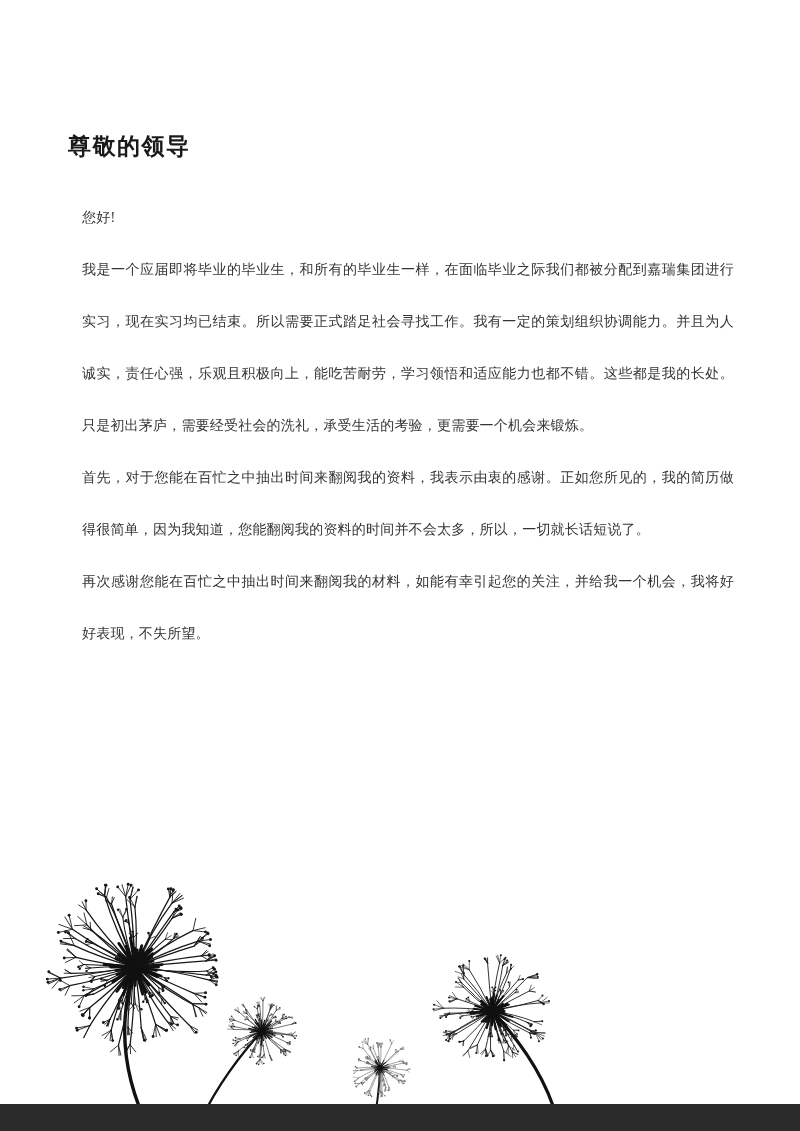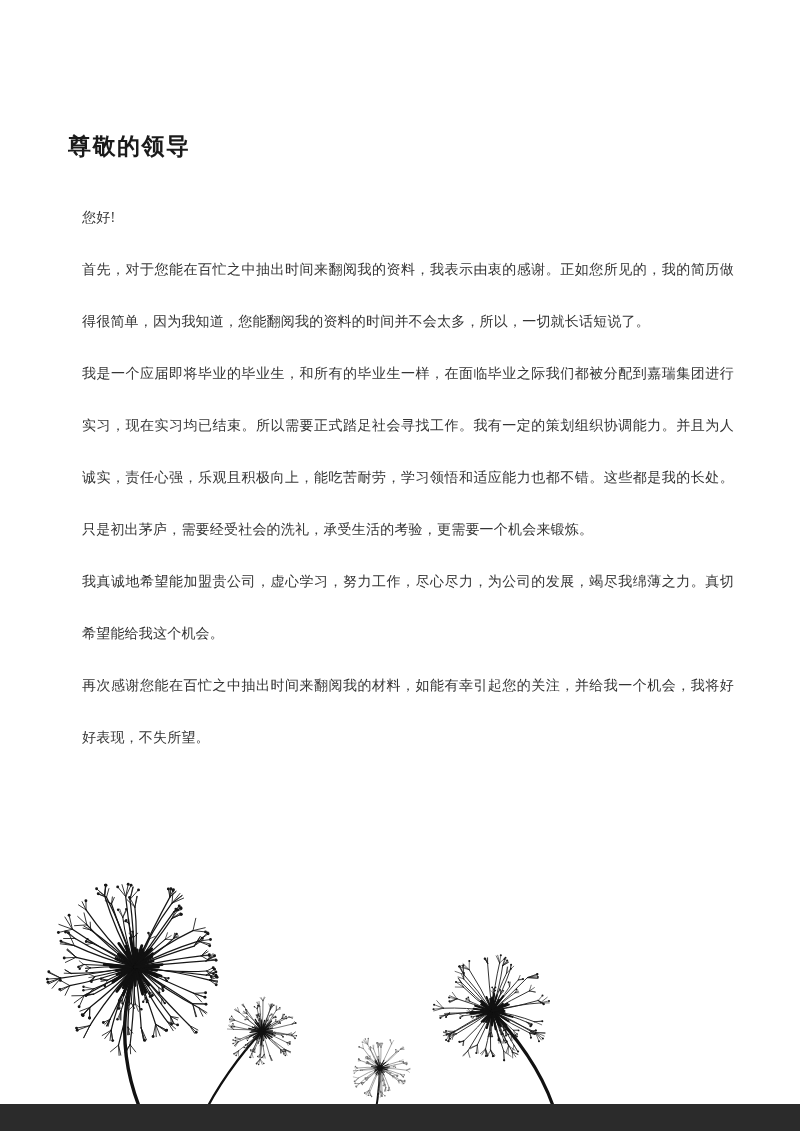--- a/index.html
+++ b/index.html
@@ -78,26 +78,25 @@
 </head>
 <body>
 
 <div id="page">
 
   <div id="doc">
     <h1 id="doc-title">尊敬的领导</h1>
 
     <p class="para">您好!</p>
 
+    <p class="para">我是一个应届即将毕业的毕业生，和所有的毕业生一样，在面临毕业之际我们都被分配到嘉瑞集团进行实习，现在实习均已结束。所以需要正式踏足社会寻找工作。我有一定的策划组织协调能力。并且为人诚实，责任心强，乐观且积极向上，能吃苦耐劳，学习领悟和适应能力也都不错。这些都是我的长处。只是初出茅庐，需要经受社会的洗礼，承受生活的考验，更需要一个机会来锻炼。</p>
+
     <p class="para">首先，对于您能在百忙之中抽出时间来翻阅我的资料，我表示由衷的感谢。正如您所见的，我的简历做得很简单，因为我知道，您能翻阅我的资料的时间并不会太多，所以，一切就长话短说了。</p>
 
-    <p class="para">我是一个应届即将毕业的毕业生，和所有的毕业生一样，在面临毕业之际我们都被分配到嘉瑞集团进行实习，现在实习均已结束。所以需要正式踏足社会寻找工作。我有一定的策划组织协调能力。并且为人诚实，责任心强，乐观且积极向上，能吃苦耐劳，学习领悟和适应能力也都不错。这些都是我的长处。只是初出茅庐，需要经受社会的洗礼，承受生活的考验，更需要一个机会来锻炼。</p>
-
-
-    <p class="para">我真诚地希望能加盟贵公司，虚心学习，努力工作，尽心尽力，为公司的发展，竭尽我绵薄之力。真切希望能给我这个机会。</p>
+
 
     <p class="para last-obscured">再次感谢您能在百忙之中抽出时间来翻阅我的材料，如能有幸引起您的关注，并给我一个机会，我将好好表现，不失所望。</p>
   </div>
 
   <div id="art">
     <svg width="800" height="281" viewBox="0 0 800 281" xmlns="http://www.w3.org/2000/svg">
       <defs>
 
         <g id="seedhead">
           <g stroke="#111111" stroke-width="0.55" fill="none" stroke-linecap="round">

